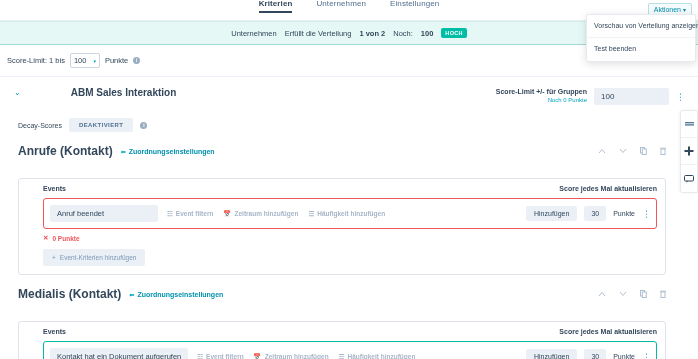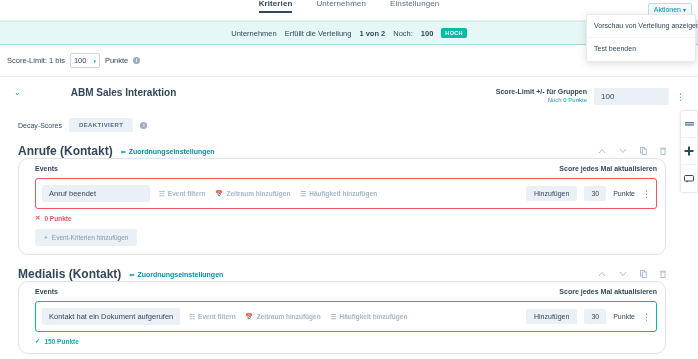--- a/index.html
+++ b/index.html
@@ -120,22 +120,22 @@
   .sec-title { font-size:12px; font-weight:bold; color:#33475b; }
   .sec-link {
     font-size:7px; color:#0091ae; margin-left:8px; cursor:pointer;
     display:flex; align-items:center; gap:3px; font-weight:bold;
   }
   .sec-link .lnk-icon { font-size:6px; color:#00a4bd; }
   .sec-icons { margin-left:auto; display:flex; align-items:center; gap:13px; }
   .sec-icons svg { display:block; cursor:pointer; }
 
   .panel {
-    margin-top:0; border:1px solid #dfe3eb; border-radius:10px;
-    background:#fff; padding:6px 8px 8px 16px;
+    margin-top:20px; border:1px solid #dfe3eb; border-radius:3px;
+    background:#fff; padding:6px 8px 8px 24px;
   }
   .panel-top { display:flex; align-items:center; justify-content:space-between; }
   .panel-lbl { font-size:7px; font-weight:bold; color:#33475b; }
 
   .eventrow {
     margin-top:6px; border:1px solid #f2545b; border-radius:3px;
     background:#fff; padding:6px 6px; display:flex; align-items:center;
   }
   .eventrow.ok { border-color:#00bda5; }
   .ev-input {

